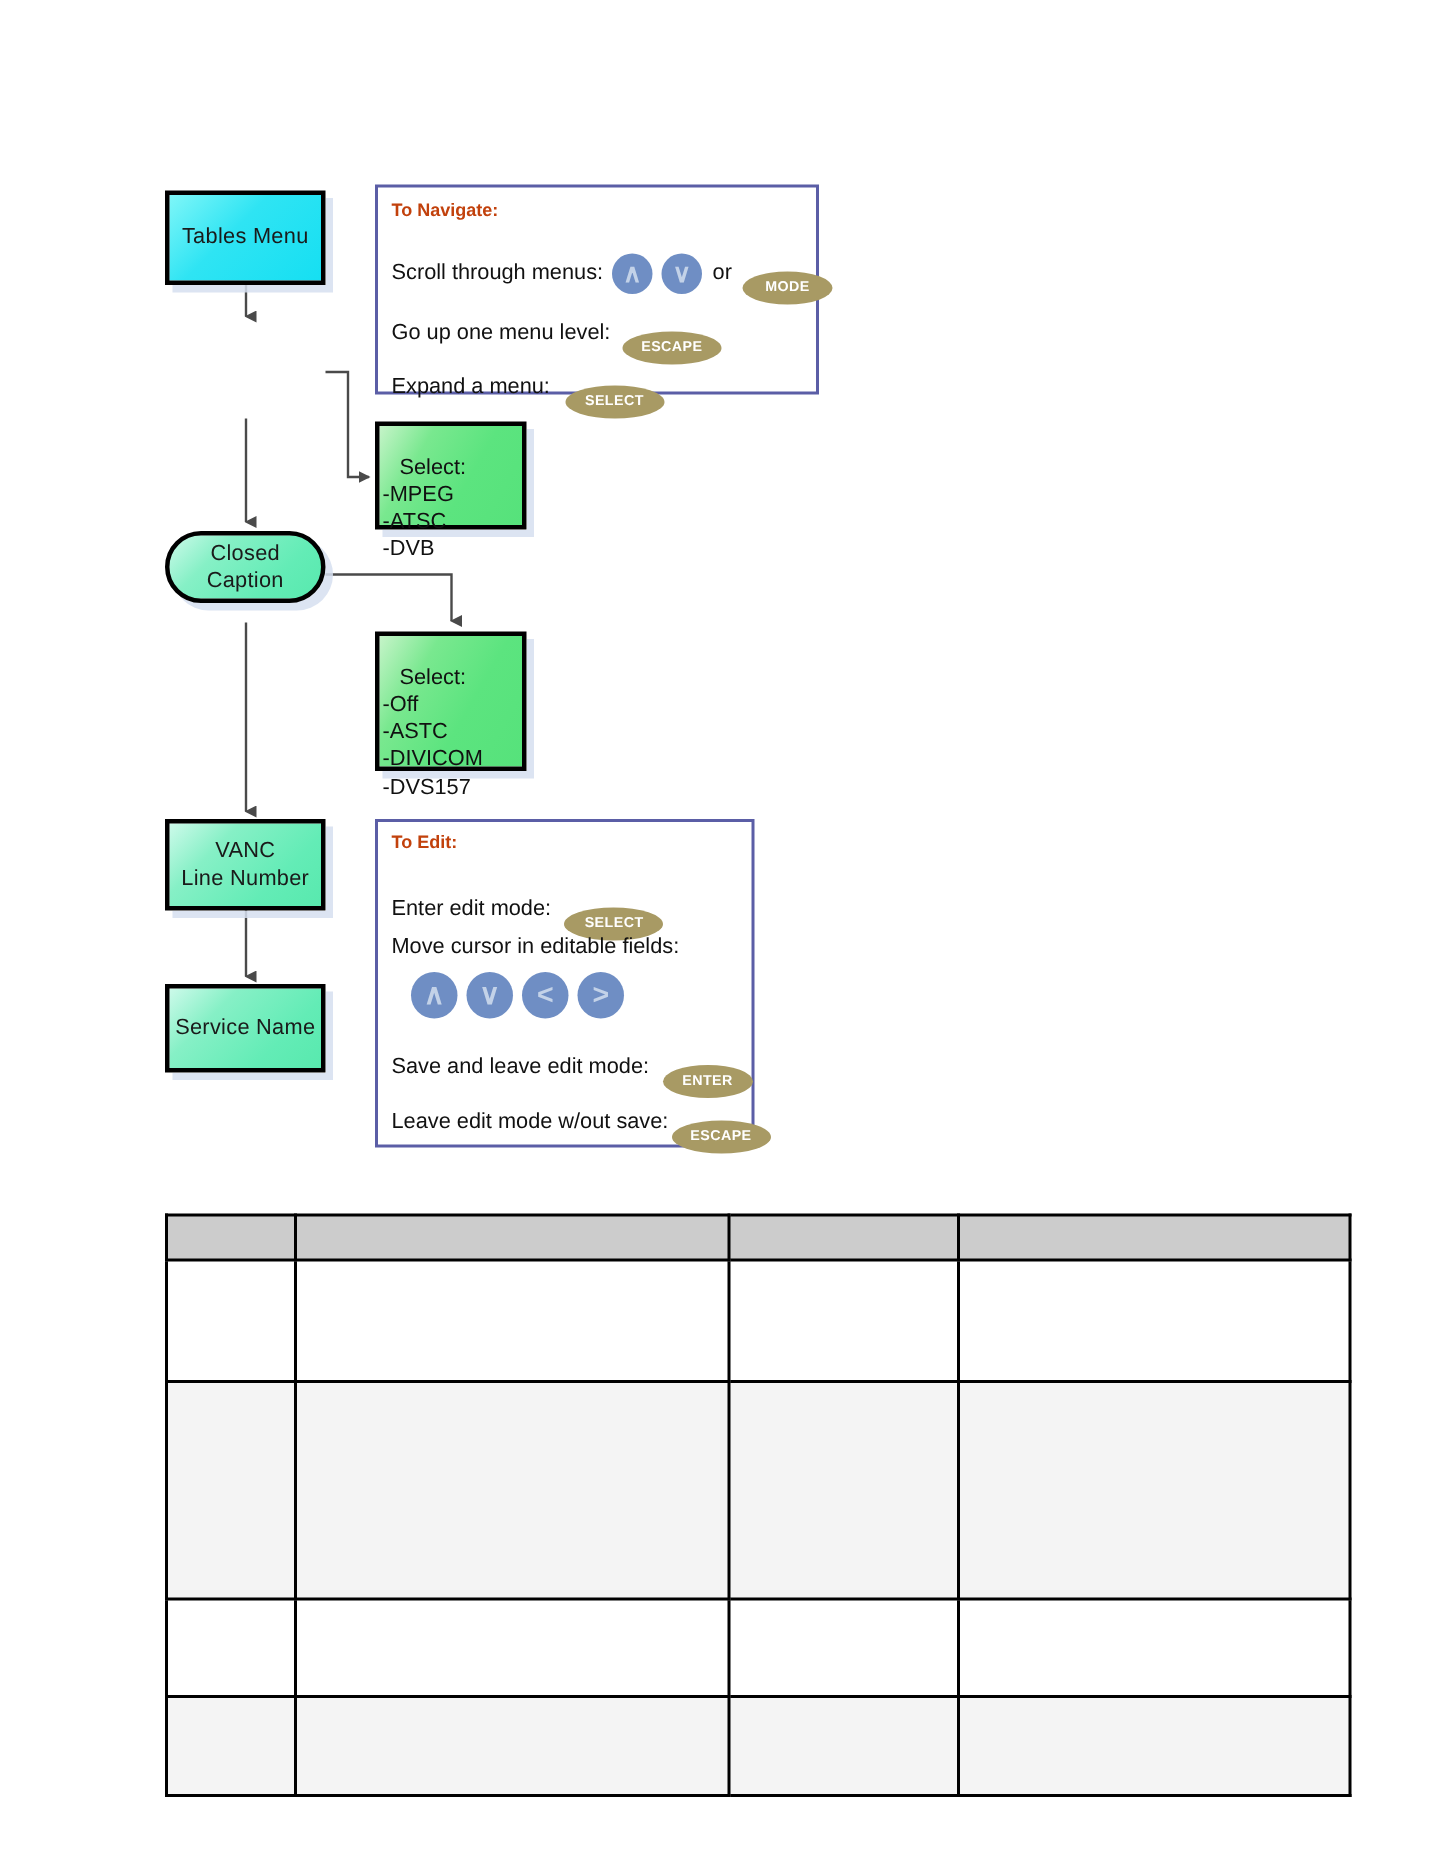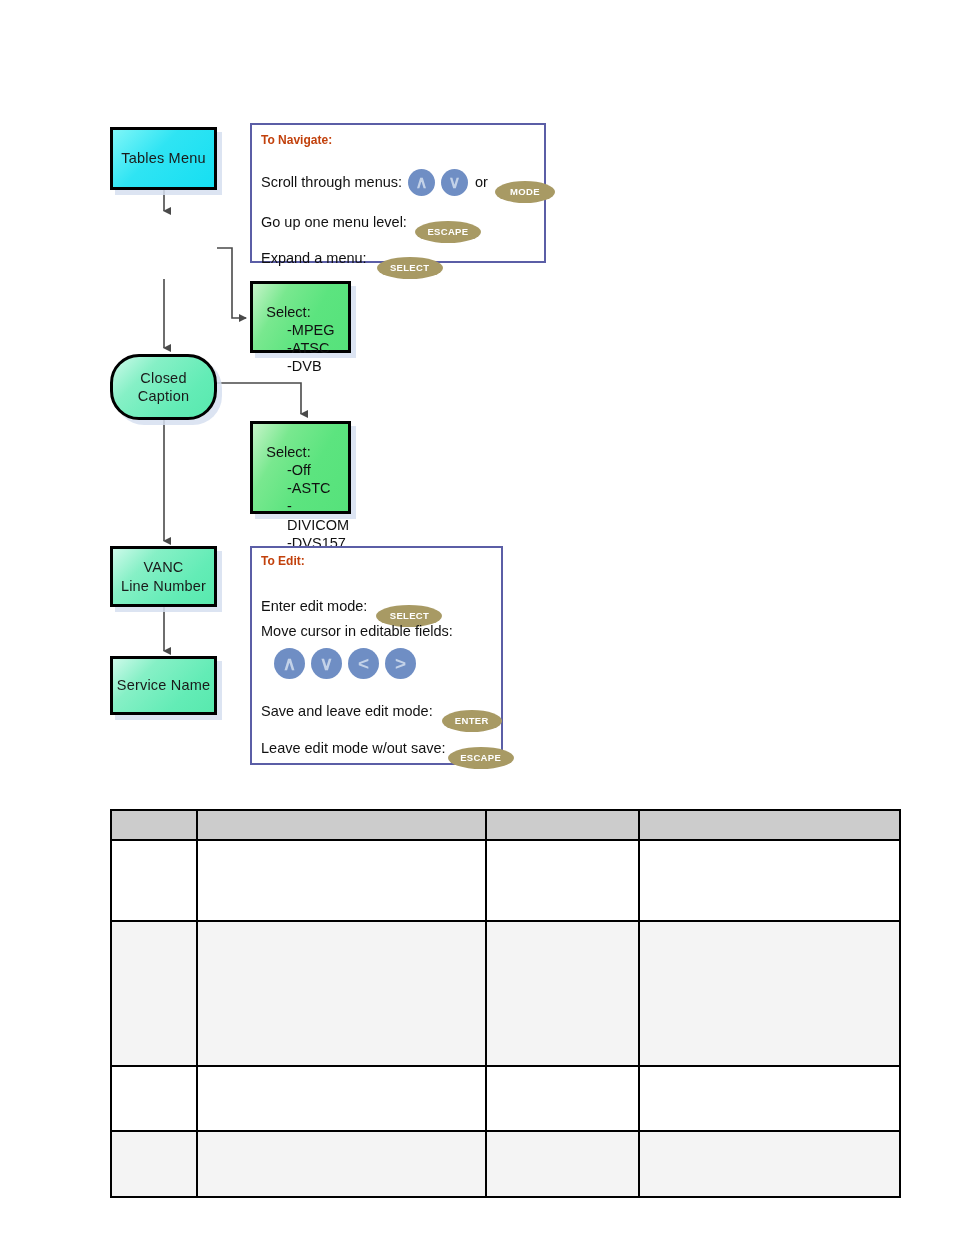--- a/index.html
+++ b/index.html
@@ -54,21 +54,20 @@
   }
   .sel-title {
     text-align: center;
     line-height: 1.25;
     padding-right: 24px;
     margin-top: 16px;
   }
   .sel-item {
     line-height: 1.25;
     padding-left: 2px;
-    margin-left: 32px;
   }
 
   
   .connectors {
     position: absolute;
     left: 0; top: 0;
     width: 954px; height: 1235px;
     pointer-events: none;
   }
 
@@ -170,21 +169,21 @@
 
       <line x1="164" y1="607" x2="164" y2="651" marker-end="url(#arrowDown)"></line>
     </g>
   </svg>
 
   <div class="fc-box cyan" style="left:110px; top:127px; width:107px; height:63px;">
     <span class="fc-label">Tables Menu</span>
   </div>
 
 
-  <div class="fc-box mint" style="left:110px; top:354px; width:107px; height:66px;border-radius:29px;">
+  <div class="fc-box mint" style="left:110px; top:354px; width:107px; height:48px;border-radius:29px;">
     <span class="fc-label">
       <span>Closed</span><br>
       <span>Caption</span>
     </span>
   </div>
 
   <div class="fc-box mint" style="left:110px; top:546px; width:107px; height:61px;">
     <span class="fc-label">
       <span>VANC</span><br>
       <span>Line Number</span>

